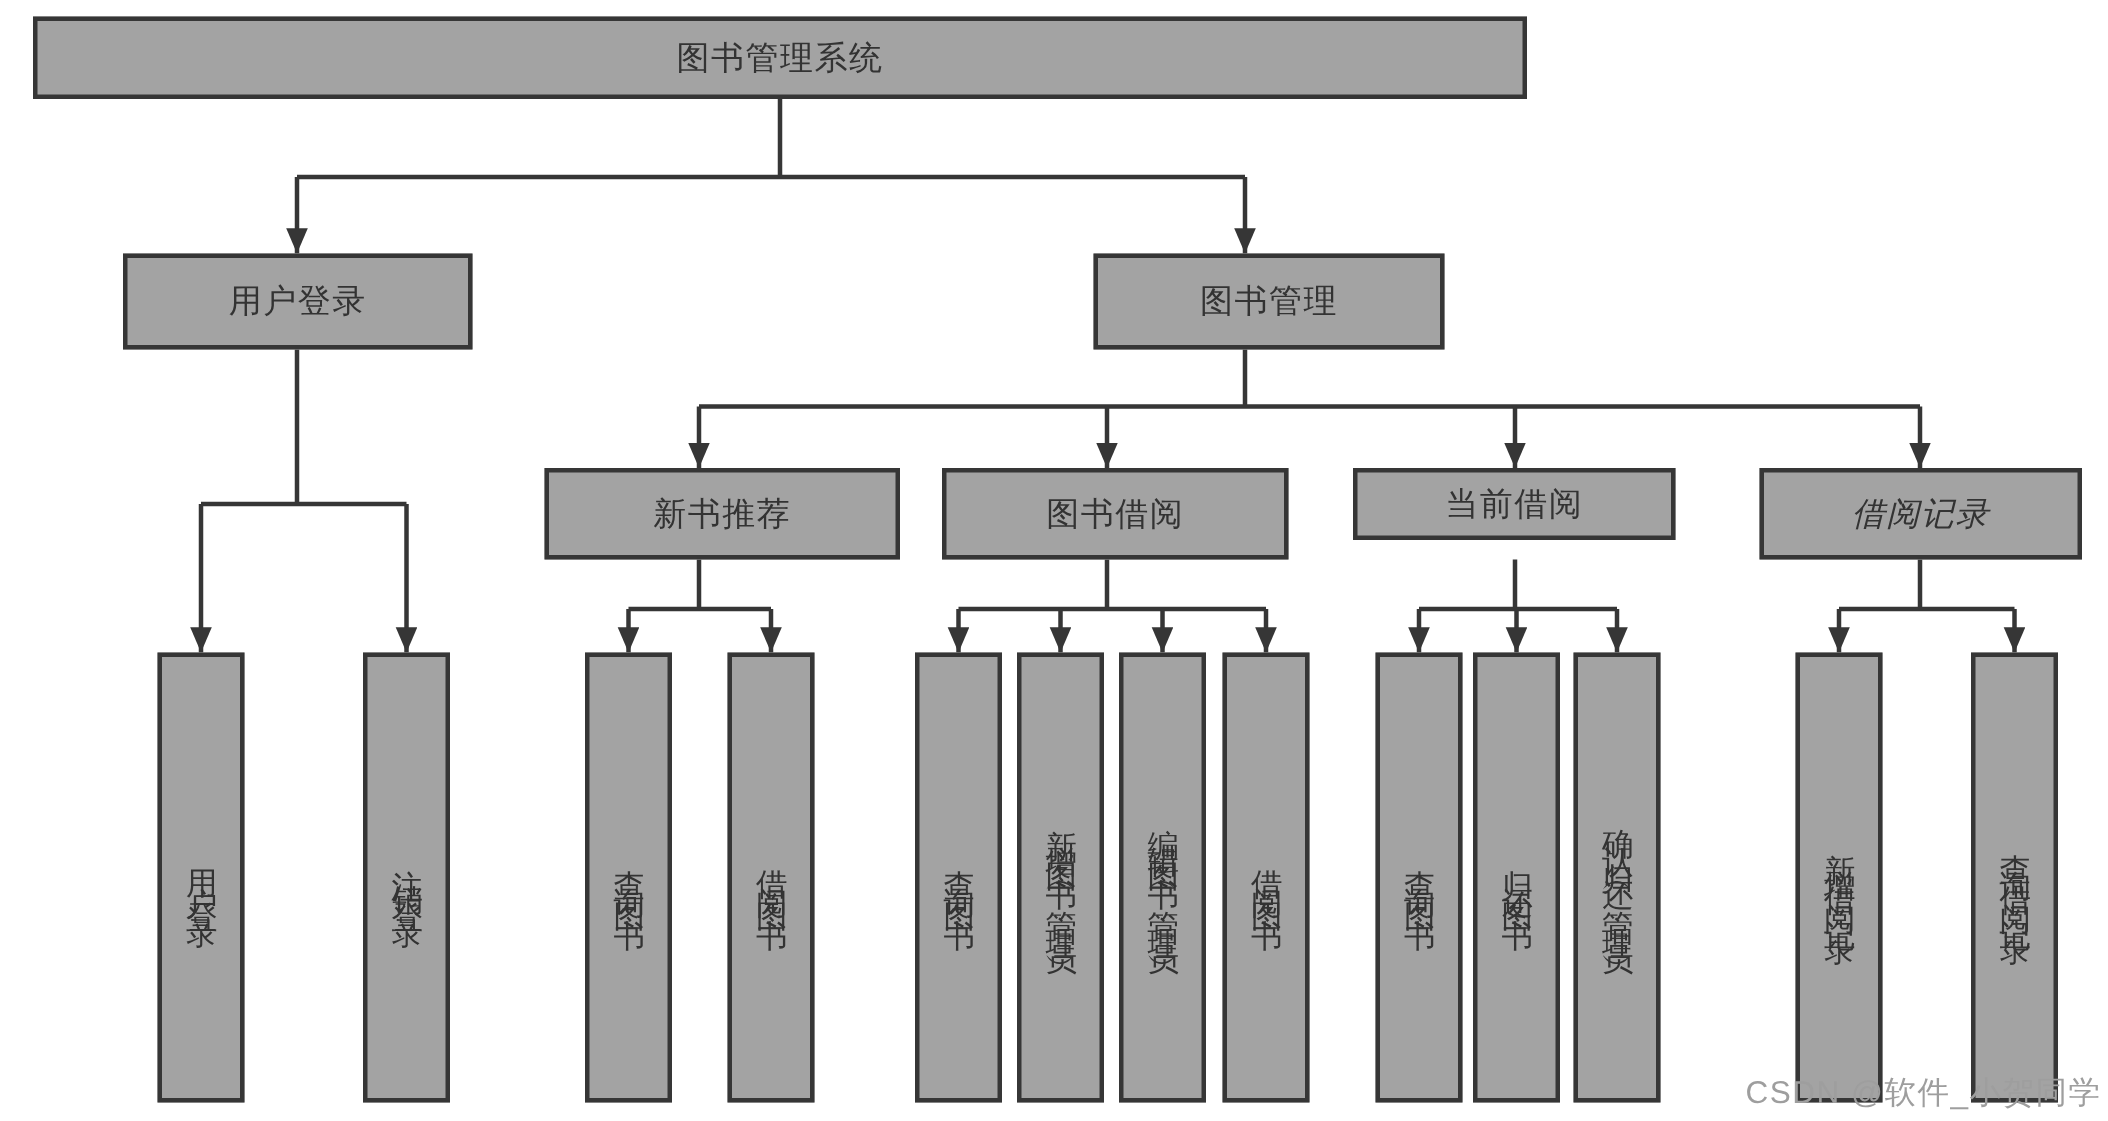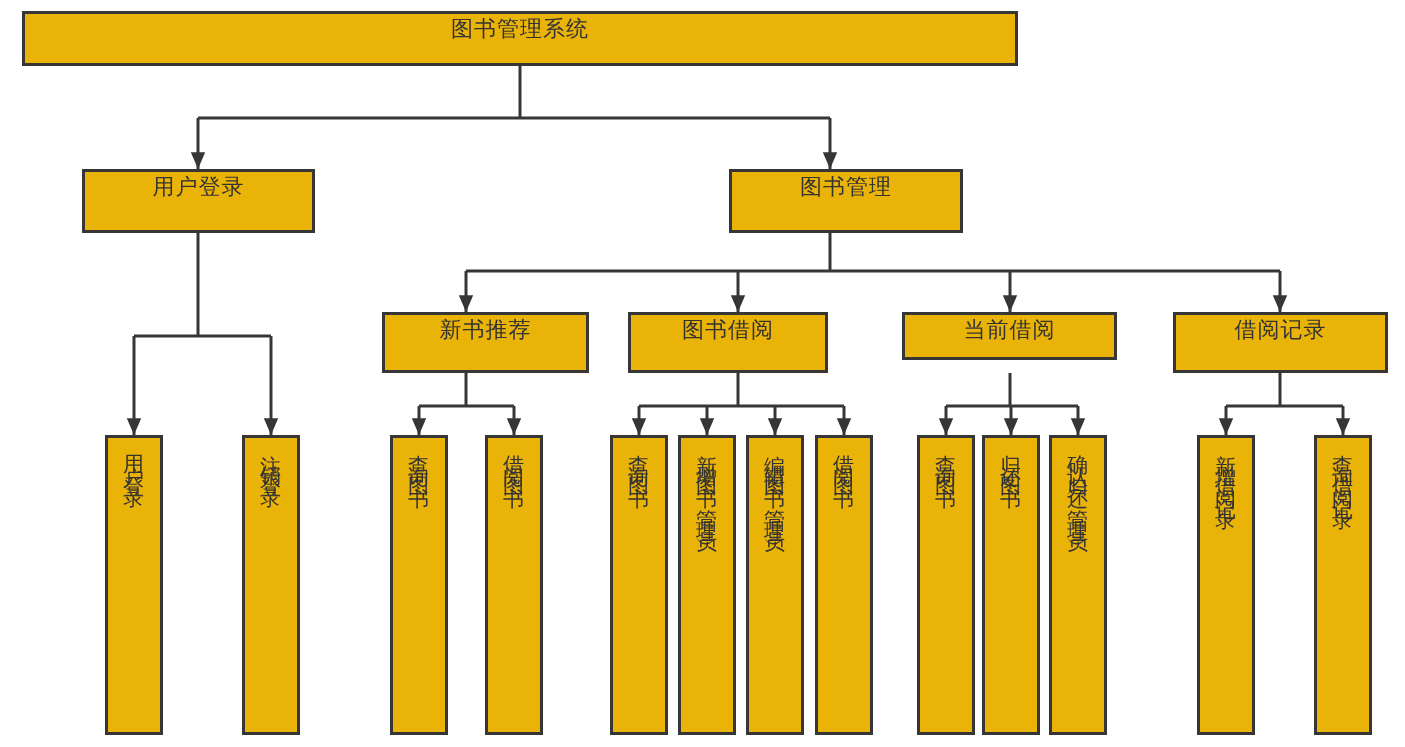--- a/index.html
+++ b/index.html
@@ -16,47 +16,47 @@
     overflow: hidden;
   }
   #wires {
     position: absolute;
     left: 0; top: 0;
     width: 1405px; height: 747px;
   }
   .hbox, .vbox {
     position: absolute;
     box-sizing: border-box;
-    background: #eab308;
+    background: #a3a3a3;
     border: 3px solid #363636;
     color: #333333;
     display: flex;
-    align-items: flex-start;
+    align-items: center;
     justify-content: center;
     text-align: center;
   }
   .hbox { font-size: 22px; letter-spacing: 1px; }
   .vbox { font-size: 21px; }
   .vbox .vtext {
     writing-mode: vertical-rl;
     text-orientation: mixed;
     line-height: 1;
     letter-spacing: 11px;
     white-space: nowrap;
   }
   
   .n-root            { left: 22px;   top: 11px;  width: 996px; height: 55px; }
   
   .n-user-login      { left: 82px;   top: 169px; width: 233px; height: 64px; }
   .n-book-mgmt       { left: 713px;  top: 169px; width: 234px; height: 64px; margin-left: 16px; }
   
-  .n-new-book        { left: 382px;  top: 312px; width: 207px; height: 61px; }
-  .n-book-borrow     { left: 628px;  top: 312px; width: 200px; height: 61px; }
+  .n-new-book        { left: 363px;  top: 312px; width: 237px; height: 61px; }
+  .n-book-borrow     { left: 628px;  top: 312px; width: 231px; height: 61px; }
   .n-current-borrow  { left: 902px;  top: 312px; width: 215px; height: 48px; }
-  .n-borrow-records  { left: 1173px; top: 312px; width: 215px; height: 61px; }
+  .n-borrow-records  { left: 1173px; top: 312px; width: 215px; height: 61px; font-style: italic; }
   
   .leaf { top: 435px; width: 58px; height: 300px; }
   .l0  { left: 105px; }
   .l1  { left: 242px; }
   .l2  { left: 390px; }
   .l3  { left: 485px; }
   .l4  { left: 610px; }
   .l5  { left: 678px; }
   .l6  { left: 746px; }
   .l7  { left: 815px; }
@@ -180,13 +180,14 @@
   <div class="vbox leaf l10">
     <span class="vtext">确认归还（管理员）</span>
   </div>
   <div class="vbox leaf l11">
     <span class="vtext">新增借阅记录</span>
   </div>
   <div class="vbox leaf l12">
     <span class="vtext">查询借阅记录</span>
   </div>
 
+  <div id="watermark">CSDN @软件_小贺同学</div>
 </div>
 
 </body></html>

